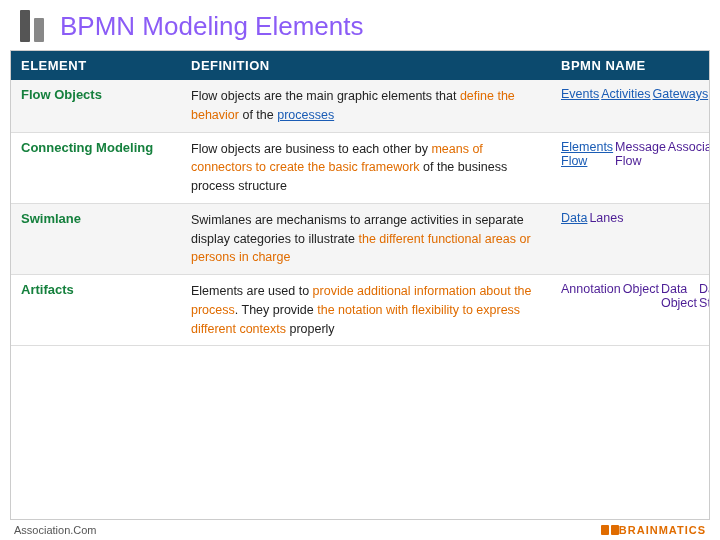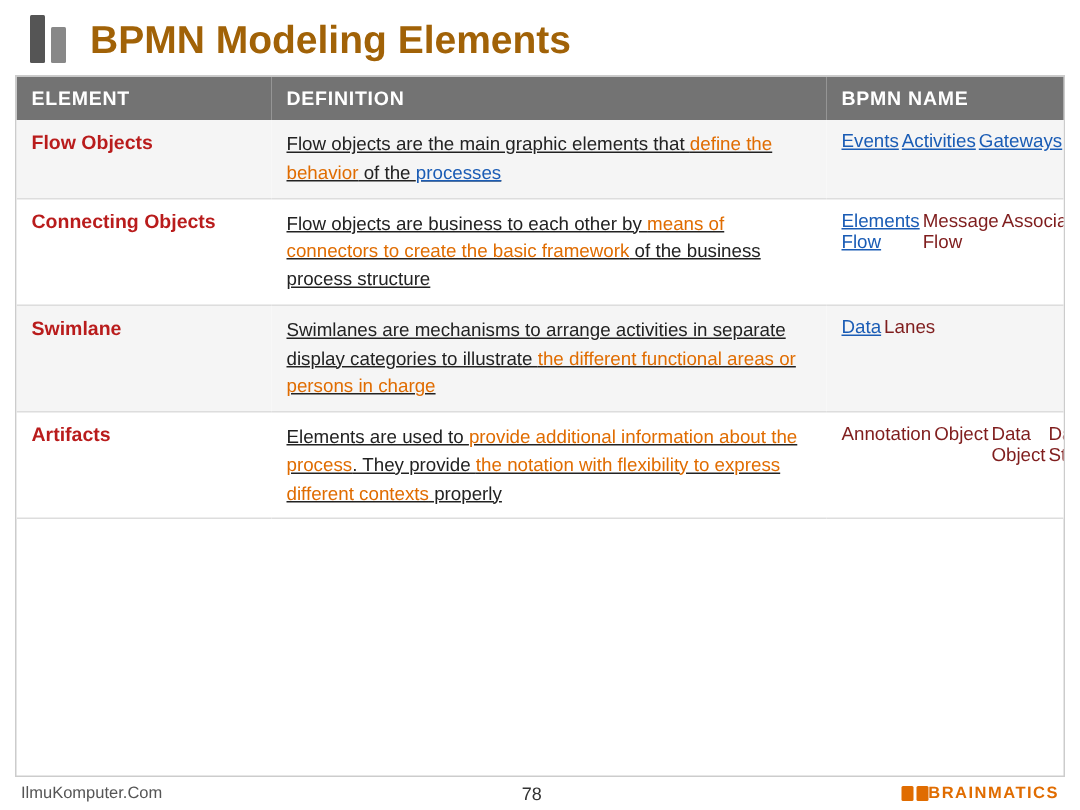--- a/index.html
+++ b/index.html
@@ -37,40 +37,40 @@
     .header-icon .bar {
       width: 10px;
       border-radius: 1px;
     }
 
     .header-icon .bar1 { height: 32px; background: #555; }
     .header-icon .bar2 { height: 24px; background: #888; margin-top: 8px; }
 
     .header-title {
       font-size: 26px;
-      font-weight: bold;
-      color: #a16207;
+      font-weight: normal;
+      color: #8b5cf6;
     }
 
     
     .table-container {
       flex: 1;
       margin: 0 10px 0 10px;
       border: 1px solid #ccc;
       overflow: hidden;
     }
 
     table {
       width: 100%;
       border-collapse: collapse;
       table-layout: fixed;
     }
 
     thead tr th {
-      background: #737373;
+      background: #0c4a6e;
       color: #fff;
       font-size: 13px;
       font-weight: bold;
       padding: 7px 10px;
       text-align: left;
       letter-spacing: 0.5px;
     }
 
     tbody tr td {
       padding: 7px 10px;
@@ -96,48 +96,47 @@
       display: block;
       font-size: 12.5px;
     }
 
     .name-item.link {
       color: #1a5cb5;
       text-decoration: underline;
     }
 
     .name-item.plain {
-      color: #7f1d1d;
+      color: #4c1d95;
     }
 
     
     .def-text {
       color: #222;
       line-height: 1.5;
-      text-decoration: underline;
     }
 
     .def-text .highlight-orange {
       color: #e06c00;
     }
 
     .def-text .highlight-link {
       color: #1a5cb5;
       text-decoration: underline;
     }
 
     
     col.col-element { width: 170px; }
     col.col-definition { width: 370px; }
     col.col-bpmn { width: 180px; }
 
     .element-label {
       font-weight: bold;
       font-size: 13px;
-      color: #b91c1c;
+      color: #15803d;
     }
 
     
     .footer {
       display: flex;
       align-items: center;
       justify-content: space-between;
       padding: 4px 14px;
       font-size: 11px;
       color: #555;
@@ -213,21 +212,21 @@
             <td><span class="def-text"><span>Flow objects are the main graphic elements that </span><span class="highlight-orange">define the behavior</span><span> of the </span><span class="highlight-link">processes</span></span></td>
             <td>
               <div class="name-cell">
                 <span class="name-item link">Events</span>
                 <span class="name-item link">Activities</span>
                 <span class="name-item link">Gateways</span>
               </div>
             </td>
           </tr>
           <tr>
-            <td><span class="element-label">Connecting Objects</span></td>
+            <td><span class="element-label">Connecting Modeling</span></td>
             <td><span class="def-text"><span>Flow objects are business to each other by </span><span class="highlight-orange">means of connectors to create the basic framework</span><span> of the business process structure</span></span></td>
             <td>
               <div class="name-cell">
                 <span class="name-item link">Elements Flow</span>
                 <span class="name-item plain">Message Flow</span>
                 <span class="name-item plain">Association</span>
               </div>
             </td>
           </tr>
           <tr>
@@ -250,22 +249,21 @@
                 <span class="name-item plain">Data Object</span>
                 <span class="name-item plain">Data Store</span>
               </div>
             </td>
           </tr>
         </tbody>
     </table>
   </div>
 
   <div class="footer">
-    <span class="footer-left">IlmuKomputer.Com</span>
-    <span class="footer-page">78</span>
+    <span class="footer-left">Association.Com</span>
     <div class="brainmatics-logo">
       <div class="logo-boxes">
         <div class="logo-box"></div>
         <div class="logo-box"></div>
       </div>
       <span class="logo-text">BRAINMATICS</span>
     </div>
   </div>
 
 </div>

